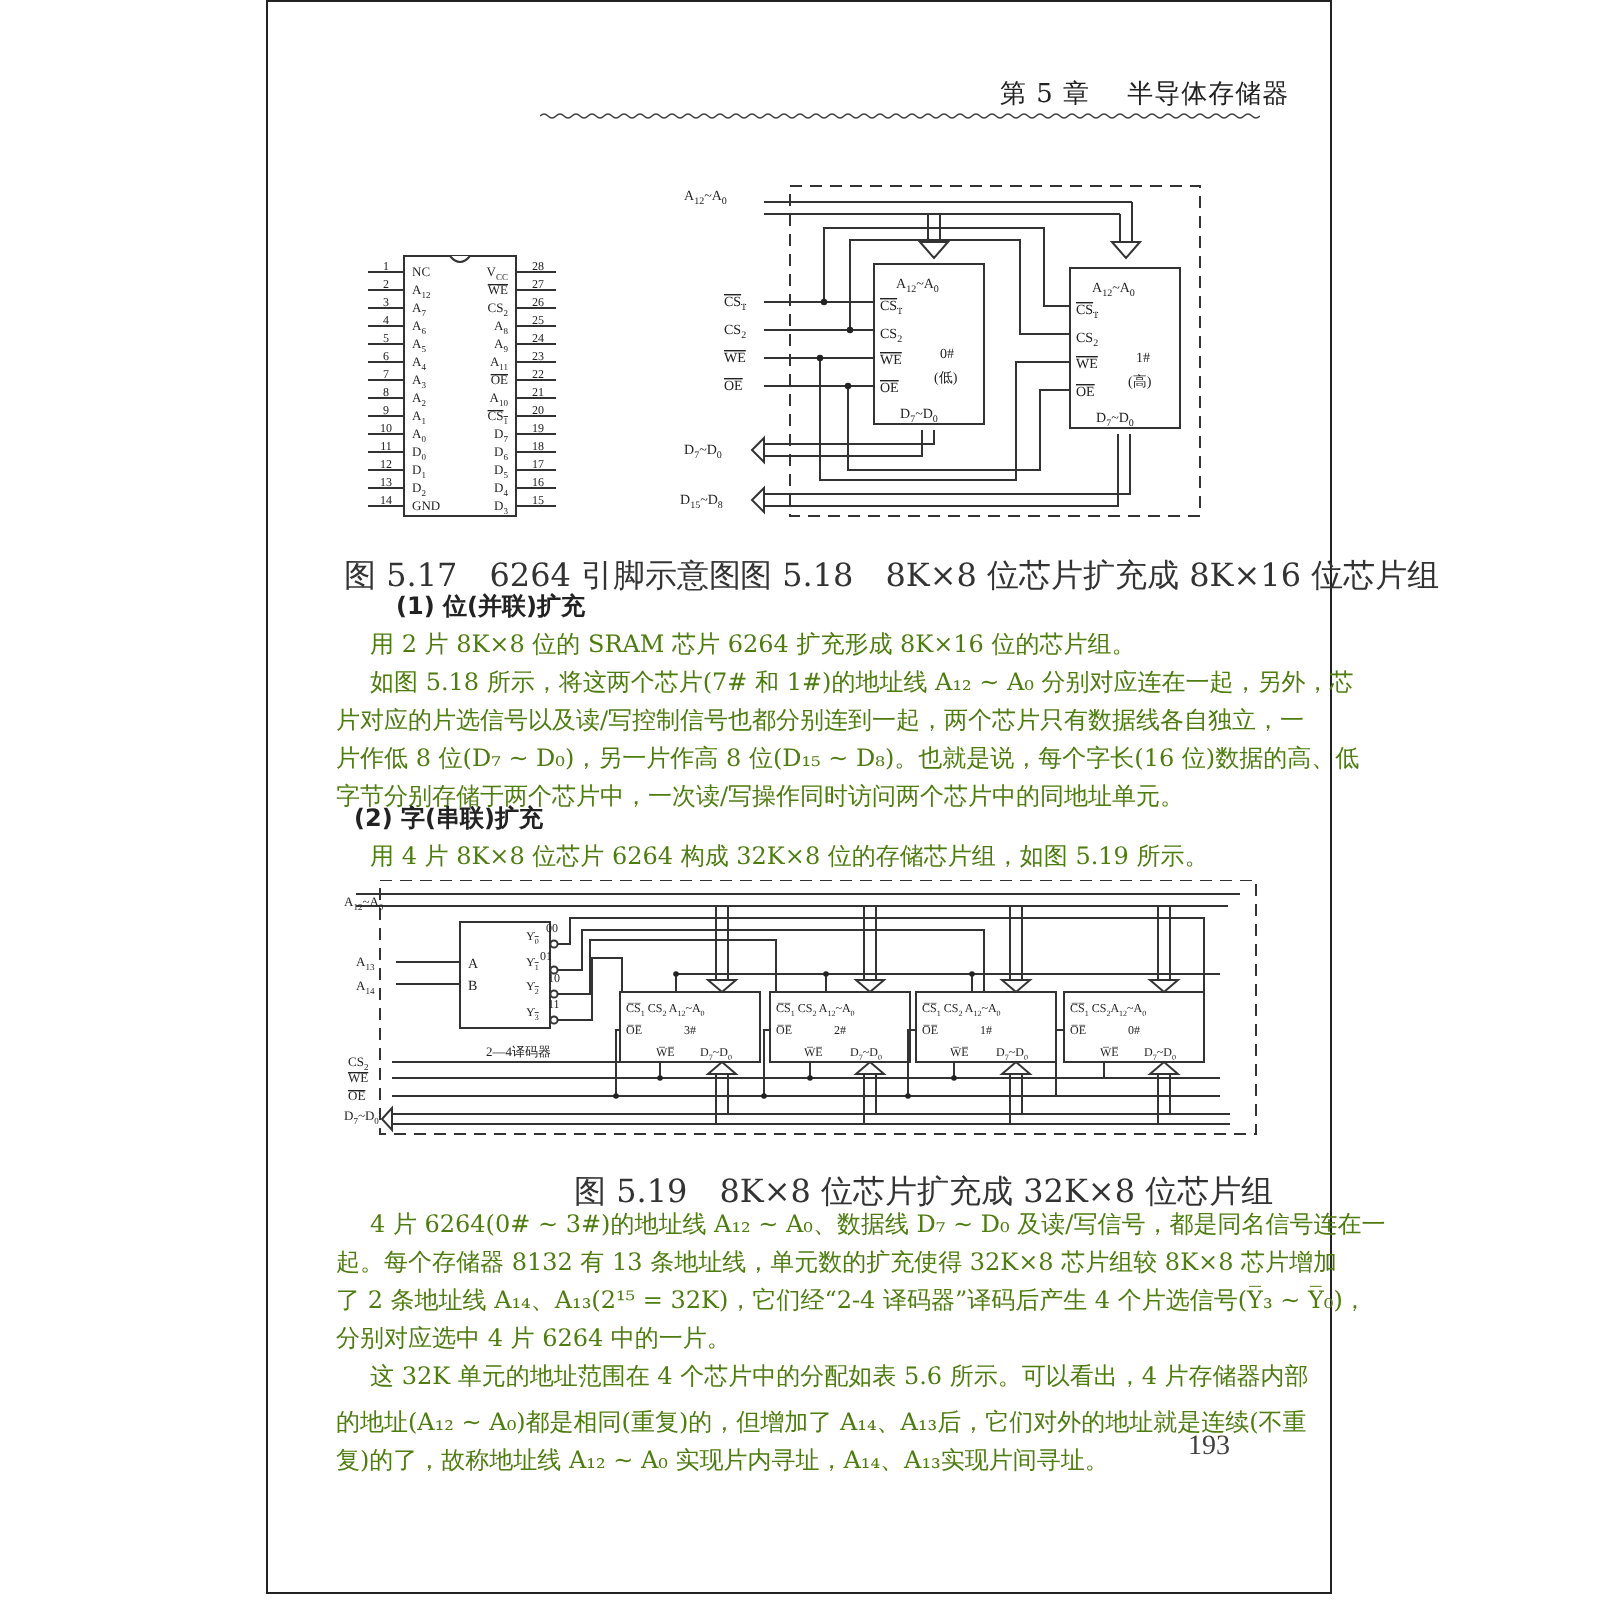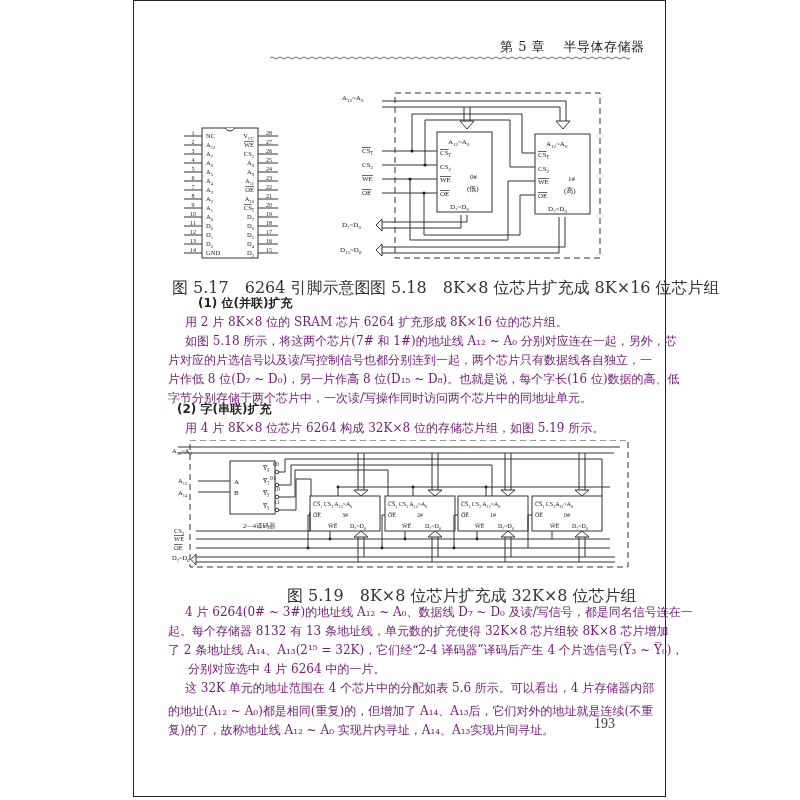--- a/index.html
+++ b/index.html
@@ -6,21 +6,21 @@
   body { width: 800px; height: 800px; position: relative; overflow: hidden;
          font-family: "DejaVu Serif", "Liberation Serif", serif; color: #1a1a1a; }
   .page { position: absolute; left: 133px; top: 0; width: 533px; height: 797px;
           border-left: 1.5px solid #222; border-right: 1.5px solid #222; border-bottom: 1.5px solid #222;
           border-top: 1.5px solid #222; box-sizing: border-box; background: #fff; }
   .header { position: absolute; left: 500px; top: 38px; font-size: 13px; letter-spacing: 0.5px; color: #222; white-space: nowrap; }
   .header-rule { position: absolute; left: 270px; top: 56px; width: 360px; height: 4px; }
   .abs { position: absolute; white-space: nowrap; }
   .caption { font-size: 16px; color: #333; }
   .sec { font-size: 12px; font-weight: bold; color: #222; font-family: "DejaVu Sans", "Liberation Sans", sans-serif; }
-  .line { position: absolute; left: 168px; width: 470px; font-size: 12px; color: #701a75; white-space: nowrap; }
+  .line { position: absolute; left: 168px; width: 470px; font-size: 12px; color: #4d7c0f; white-space: nowrap; }
   .ind { left: 185px; }
   .pnum { position: absolute; left: 594px; top: 716px; font-size: 14px; color: #404040; font-family: Liberation Serif, serif; }
   svg text { font-family: "Liberation Serif", "DejaVu Serif", serif; fill: #222; }
 </style>
 </head>
 <body>
 
 <div class="page"></div>
 
 <div class="header">
@@ -307,18 +307,18 @@
     <path d="M335,122 L335,97 M341,117 L341,97 M331,97 L338,91 L345,97 Z"></path>
     <path d="M409,122 L409,97 M415,117 L415,97 M405,97 L412,91 L419,97 Z"></path>
     <path d="M26,114 L21,119.5 L26,125 Z"></path>
   </g>
 </svg>
 <div class="abs caption" style="left:287px;top:586px;">图 5.19　8K×8 位芯片扩充成 32K×8 位芯片组</div>
 
 <div class="line ind" style="top:604px;">4 片 6264(0# ~ 3#)的地址线 A₁₂ ~ A₀、数据线 D₇ ~ D₀ 及读/写信号，都是同名信号连在一</div>
 <div class="line" style="top:623px;">起。每个存储器 8132 有 13 条地址线，单元数的扩充使得 32K×8 芯片组较 8K×8 芯片增加</div>
 <div class="line" style="top:642px;">了 2 条地址线 A₁₄、A₁₃(2¹⁵ = 32K)，它们经“2-4 译码器”译码后产生 4 个片选信号(Y̅₃ ~ Y̅₀)，</div>
-<div class="line" style="top:661px;margin-left:20px;">分别对应选中 4 片 6264 中的一片。</div>
+<div class="line" style="top:661px;">分别对应选中 4 片 6264 中的一片。</div>
 <div class="line ind" style="top:680px;">这 32K 单元的地址范围在 4 个芯片中的分配如表 5.6 所示。可以看出，4 片存储器内部</div>
 <div class="line" style="top:703px;">的地址(A₁₂ ~ A₀)都是相同(重复)的，但增加了 A₁₄、A₁₃后，它们对外的地址就是连续(不重</div>
 <div class="line" style="top:722px;">复)的了，故称地址线 A₁₂ ~ A₀ 实现片内寻址，A₁₄、A₁₃实现片间寻址。</div>
 
 <div class="pnum">193</div>
 
 </body></html>

